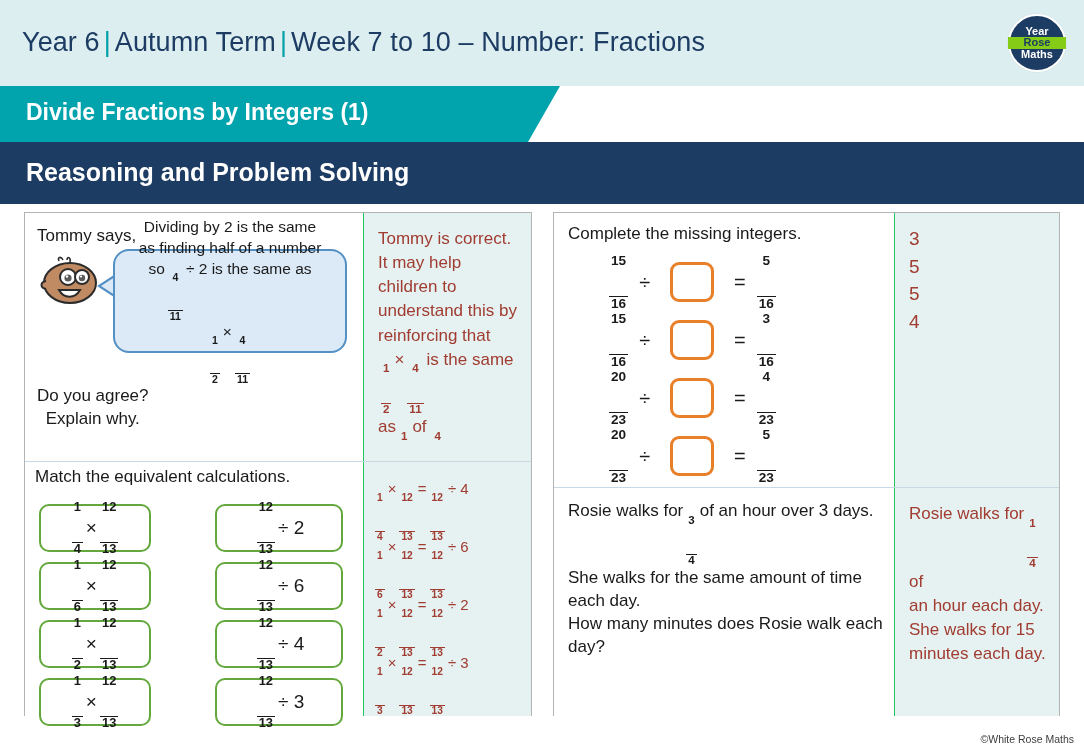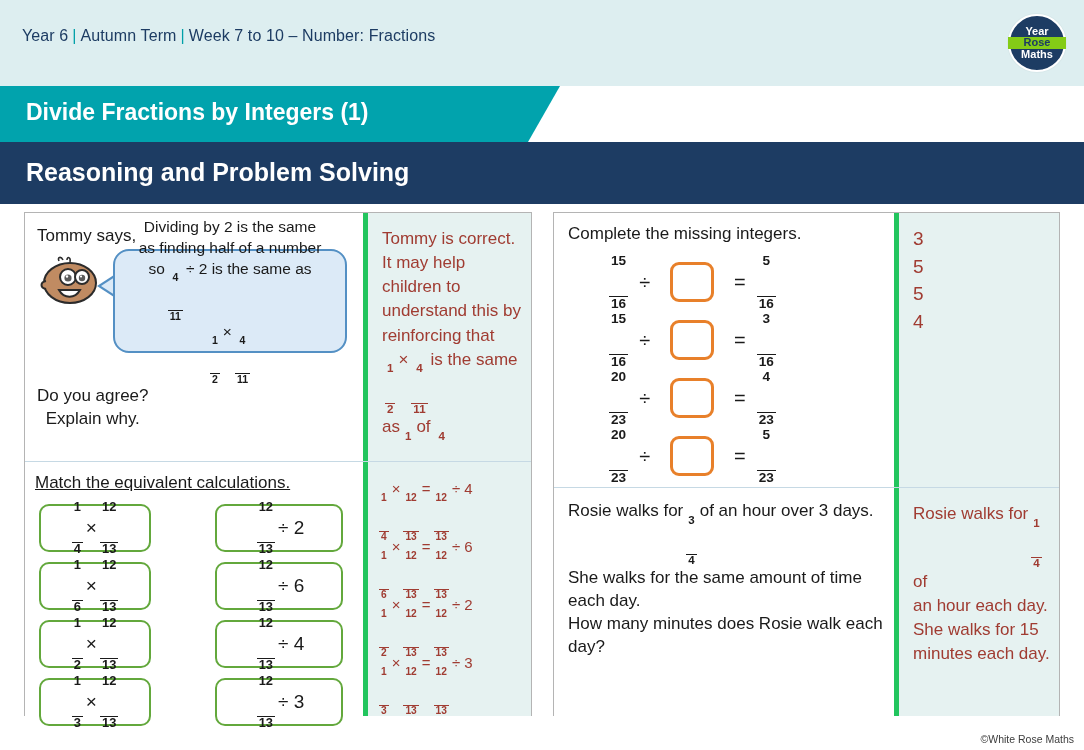--- a/index.html
+++ b/index.html
@@ -11,21 +11,21 @@
   }
   .page { position: relative; width: 1084px; height: 750px; }
 
   
   .header-band {
     position: absolute; left: 0; top: 0; width: 1084px; height: 86px;
     background: #ddeef0;
   }
   .header-title {
     position: absolute; left: 22px; top: 27px;
-    font-size: 16px; color: #1d3c63; letter-spacing: .1px; white-space: nowrap;
+    font-size: 27px; color: #1d3c63; letter-spacing: .1px; white-space: nowrap;
   }
   .header-title .sep { color: #00a0a8; padding: 0 4px; font-weight: 400; }
 
   .logo {
     position: absolute; right: 18px; top: 14px;
     width: 58px; height: 58px; border-radius: 50%;
     background: #1d3c63; border: 2px solid #ffffff;
     box-shadow: 0 0 0 1px #d7e8ea;
     display: flex; flex-direction: column; align-items: center; justify-content: center;
     color: #ffffff; line-height: 1.05;
@@ -62,21 +62,21 @@
     border: 1px solid #b4b4b4;
     background: #ffffff;
   }
   .tbl-left  { left: 24px;  top: 212px; width: 508px; height: 504px; }
   .tbl-right { left: 553px; top: 212px; width: 507px; height: 504px; }
 
   .row { position: relative; display: flex; width: 100%; }
   .row + .row { border-top: 1px solid #c6d9e4; }
 
   .q-cell { position: relative; background: #ffffff; }
-  .a-cell { position: relative; background: #e6f2f1; border-left: 5px solid #22c55e; }
+  .a-cell { position: relative; background: #e6f2f1; border-left: 1px solid #22c55e; }
 
   
   .tbl-left .row1 .q-cell { width: 338px; height: 248px; }
   .tbl-left .row1 .a-cell { width: 168px; height: 248px; }
   .tbl-left .row2 .q-cell { width: 338px; height: 254px; }
   .tbl-left .row2 .a-cell { width: 168px; height: 254px; }
 
   
   .tbl-right .row1 .q-cell { width: 340px; height: 274px; }
   .tbl-right .row1 .a-cell { width: 165px; height: 274px; }
@@ -110,21 +110,21 @@
     border-right: 20px solid #5490c4;
   }
   .bubble-tail-inner {
     position: absolute; left: 76px; top: 62px; width: 0; height: 0;
     border-top: 11px solid transparent; border-bottom: 11px solid transparent;
     border-right: 17px solid #dceaf7;
   }
   .agree { position: absolute; left: 12px; top: 172px; text-align: center; }
 
   
-  .match-title { position: absolute; left: 10px; top: 10px; text-decoration: underline; }
+  .match-title { position: absolute; left: 10px; top: 4px; }
   .mcard {
     position: absolute; width: 112px; height: 48px;
     border: 2.5px solid #63a83c; border-radius: 10px; background: #ffffff;
     display: flex; align-items: center; justify-content: center;
     font-size: 19px; color: #1a1a1a;
   }
   .mcol-l { left: 14px; }
   .mcol-r { left: 190px; width: 128px; }
 
   

